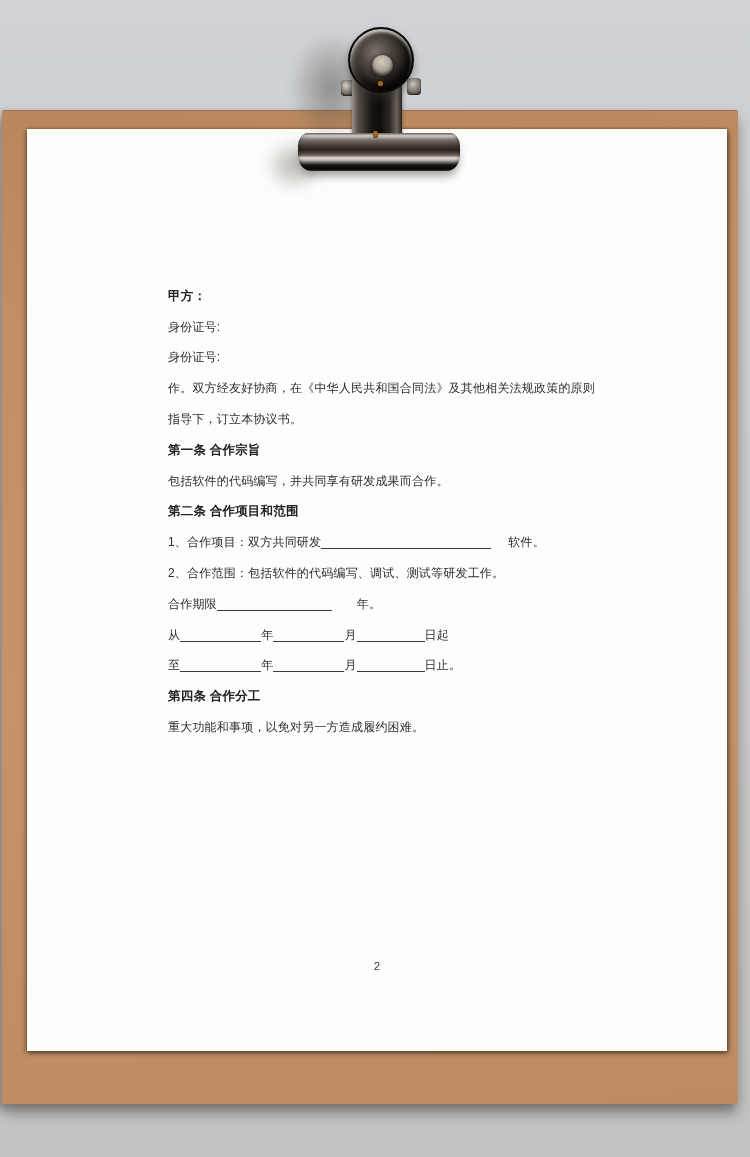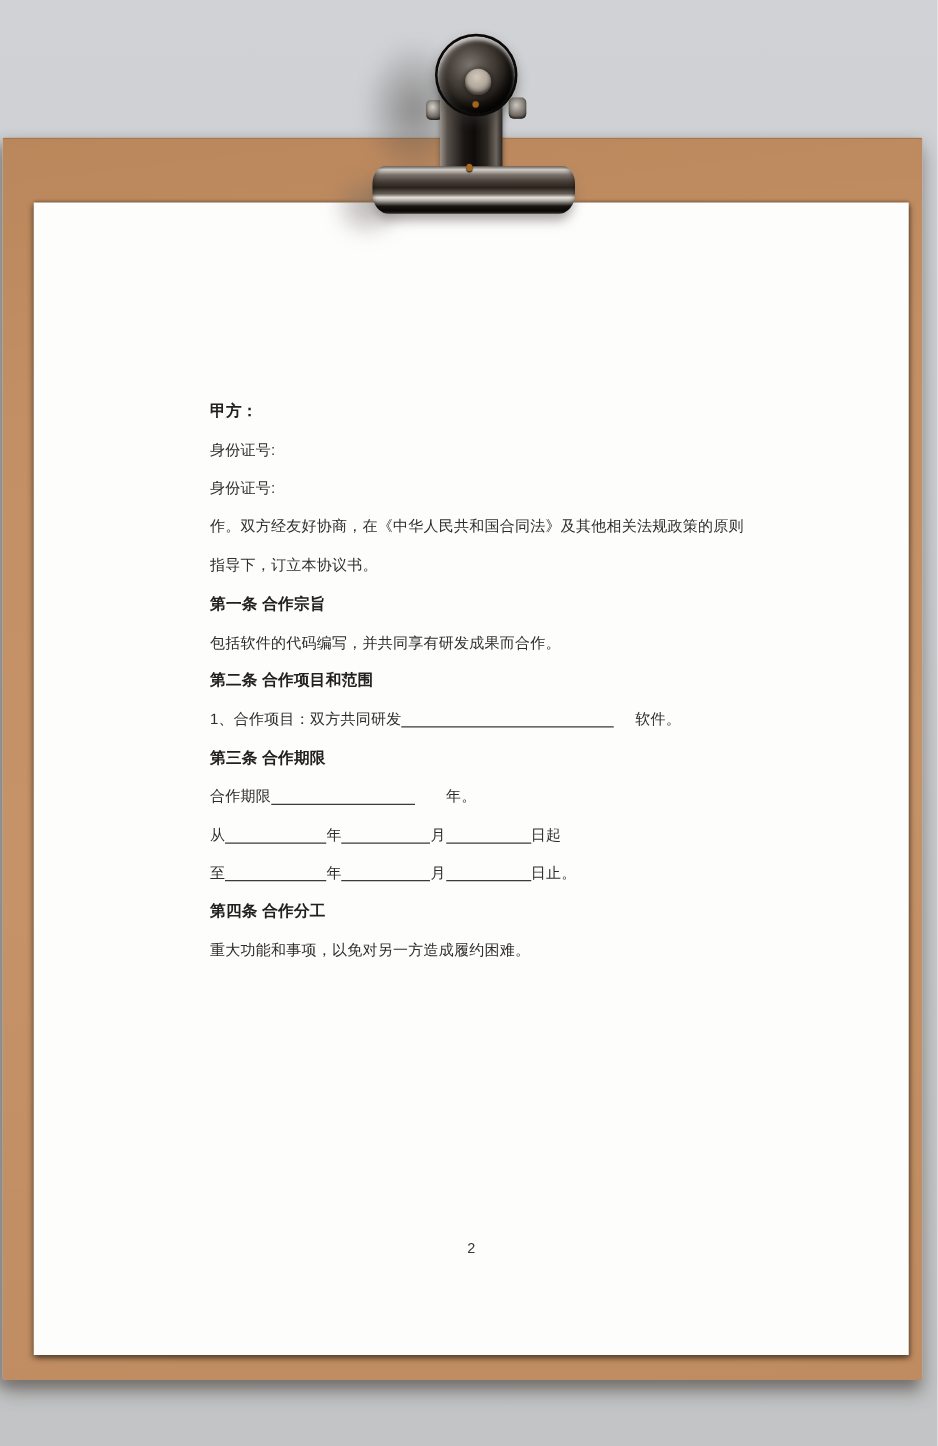--- a/index.html
+++ b/index.html
@@ -16,21 +16,20 @@
     position:absolute;left:2px;top:110px;width:736px;height:993px;z-index:1;
     background:linear-gradient(173deg,#ba875c 0%,var(--board,#c38f64) 22%,#c69267 55%,#bf8b60 100%);
     border-radius:2px;
     box-shadow:0 9px 15px rgba(70,64,58,.45),-5px 5px 9px rgba(70,64,58,.35);
     border-top:1px solid rgba(125,92,62,.55);
   }
   .paper{
     position:absolute;left:27px;top:129px;width:700px;height:922px;z-index:2;
     background:var(--paper,#fdfdfc);
     box-shadow:2px 2px 4px rgba(55,42,28,.6),-2px 2px 4px rgba(55,42,28,.4),0 -1px 2px rgba(55,42,28,.3);
-    margin-top:33px;
   }
   .doc{
     position:absolute;left:141px;top:152px;z-index:3;
     font-size:12px;color:var(--ink,#2f2d2b);letter-spacing:.2px;
   }
   .line{height:30.8px;display:flex;align-items:center;white-space:pre;}
   .line.bold{font-weight:700;font-size:12.5px;color:#232120;}
   .line.gap-before{margin-top:21px;}
   .blank{
     display:inline-block;height:12px;
@@ -106,21 +105,21 @@
   <div class="doc" id="doc">
       <div class="line bold"><span class="seg">甲方：</span></div>
       <div class="line"><span class="seg">身份证号:</span></div>
       <div class="line"><span class="seg">身份证号:</span></div>
       <div class="line"><span class="seg">作。双方经友好协商，在《中华人民共和国合同法》及其他相关法规政策的原则</span></div>
       <div class="line"><span class="seg">指导下，订立本协议书。</span></div>
       <div class="line bold"><span class="seg">第一条 合作宗旨</span></div>
       <div class="line"><span class="seg">包括软件的代码编写，并共同享有研发成果而合作。</span></div>
       <div class="line bold"><span class="seg">第二条 合作项目和范围</span></div>
       <div class="line"><span class="seg">1、合作项目：双方共同研发</span><span class="blank" style="width: 170px; margin-right: 17px;"></span><span class="seg">软件。</span></div>
-      <div class="line bold"><span class="seg">第三条 合作期限</span></div>
+      <div class="line"><span class="seg">2、合作范围：包括软件的代码编写、调试、测试等研发工作。</span></div>
       <div class="line"><span class="seg">合作期限</span><span class="blank" style="width: 115px; margin-right: 25px;"></span><span class="seg">年。</span></div>
       <div class="line"><span class="seg">从</span><span class="blank" style="width: 81px;"></span><span class="seg">年</span><span class="blank" style="width: 71px;"></span><span class="seg">月</span><span class="blank" style="width: 68px;"></span><span class="seg">日起</span></div>
       <div class="line"><span class="seg">至</span><span class="blank" style="width: 81px;"></span><span class="seg">年</span><span class="blank" style="width: 71px;"></span><span class="seg">月</span><span class="blank" style="width: 68px;"></span><span class="seg">日止。</span></div>
       <div class="line bold"><span class="seg">第四条 合作分工</span></div>
       <div class="line"><span class="seg">重大功能和事项，以免对另一方造成履约困难。</span></div>
     </div>
   <div class="pagenum">2</div>
 </div>
 
 <div class="clip-wall-shadow"></div>

